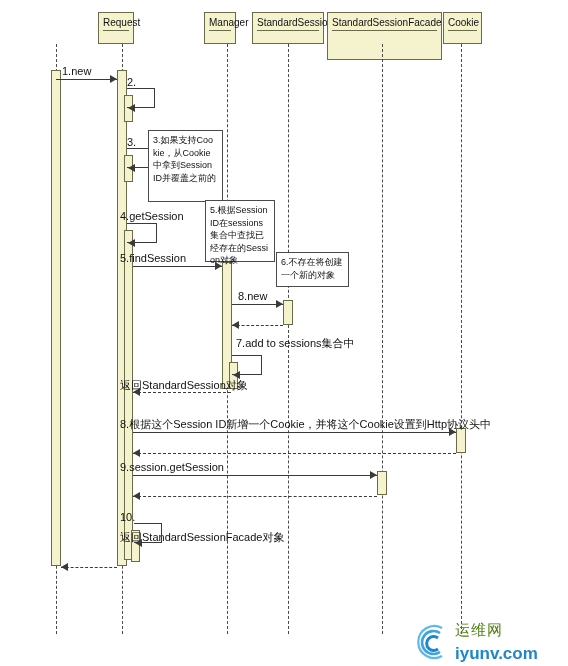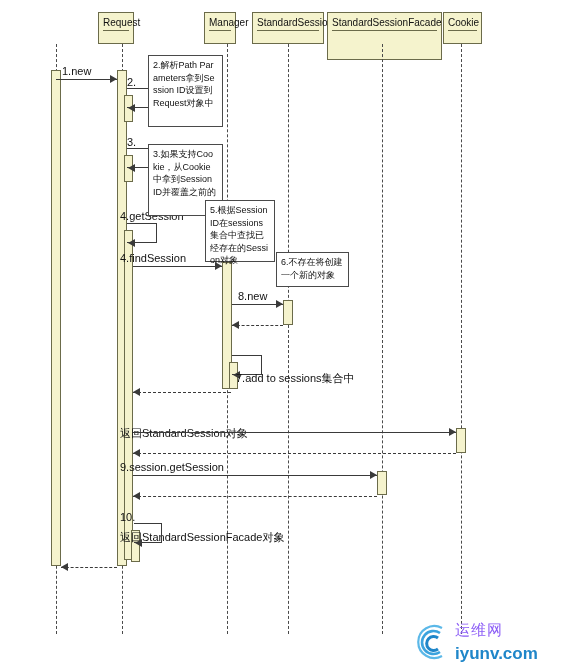--- a/index.html
+++ b/index.html
@@ -118,21 +118,21 @@
     height: 40px;
     flex: 0 0 40px;
   }
   #watermark .wm-text {
     display: flex;
     flex-direction: column;
     line-height: 1;
   }
   #watermark .wm-cn {
     font-size: 15px;
-    color: #8b5cf6;
+    color: #4d7c0f;
     letter-spacing: 1px;
     margin-bottom: 8px;
   }
   #watermark .wm-en {
     font-size: 17px;
     font-weight: bold;
     color: #1f86c9;
     letter-spacing: 0px;
   }
 </style>
@@ -198,61 +198,61 @@
   <div class="selfcall" style="left:127px; top:148px; width:28px; height:20px;"></div>
   <div class="arrow-left" style="left:128px; top:164px;"></div>
   <div class="msg-label" style="left:127px; top:137px;">3.</div>
 
   <div class="selfcall" style="left:127px; top:223px; width:30px; height:20px;"></div>
   <div class="arrow-left" style="left:128px; top:239px;"></div>
   <div class="msg-label" style="left:120px; top:211px;">4.getSession</div>
 
   <div class="msg-line" style="left:133px; top:266px; width:89px;"></div>
   <div class="arrow-right" style="left:215px; top:262px;"></div>
-  <div class="msg-label" style="left:120px; top:253px;">4.findSession</div>
+  <div class="msg-label" style="left:120px; top:253px;">5.findSession</div>
 
   <div class="msg-line" style="left:232px; top:304px; width:51px;"></div>
   <div class="arrow-right" style="left:276px; top:300px;"></div>
   <div class="msg-label" style="left:238px; top:291px;">8.new</div>
 
   <div class="msg-line dashed" style="left:232px; top:325px; width:51px;"></div>
   <div class="arrow-left" style="left:232px; top:321px;"></div>
 
   <div class="selfcall" style="left:232px; top:355px; width:30px; height:20px;"></div>
   <div class="arrow-left" style="left:233px; top:371px;"></div>
-  <div class="msg-label" style="left:236px; top:338px;margin-top:35px;">7.add to sessions集合中</div>
+  <div class="msg-label" style="left:236px; top:338px;">7.add to sessions集合中</div>
 
   <div class="msg-line dashed" style="left:133px; top:392px; width:98px;"></div>
   <div class="arrow-left" style="left:133px; top:388px;"></div>
-  <div class="msg-label" style="left:120px; top:380px;margin-top:48px;">返回StandardSession对象</div>
+  <div class="msg-label" style="left:120px; top:380px;">返回StandardSession对象</div>
 
   <div class="msg-line" style="left:133px; top:432px; width:323px;"></div>
   <div class="arrow-right" style="left:449px; top:428px;"></div>
+  <div class="msg-label" style="left:120px; top:419px;">8.根据这个Session ID新增一个Cookie，并将这个Cookie设置到Http协议头中</div>
 
   <div class="msg-line dashed" style="left:133px; top:453px; width:323px;"></div>
   <div class="arrow-left" style="left:133px; top:449px;"></div>
 
   <div class="msg-line" style="left:133px; top:475px; width:244px;"></div>
   <div class="arrow-right" style="left:370px; top:471px;"></div>
   <div class="msg-label" style="left:120px; top:462px;">9.session.getSession</div>
 
   <div class="msg-line dashed" style="left:133px; top:496px; width:244px;"></div>
   <div class="arrow-left" style="left:133px; top:492px;"></div>
   <div class="msg-label" style="left:120px; top:484px;margin-top:48px;">返回StandardSessionFacade对象</div>
 
   <div class="selfcall" style="left:134px; top:523px; width:28px; height:20px;"></div>
   <div class="arrow-left" style="left:135px; top:539px;"></div>
   <div class="msg-label" style="left:120px; top:512px;">10.</div>
 
   <div class="msg-line dashed" style="left:61px; top:567px; width:56px;"></div>
   <div class="arrow-left" style="left:61px; top:563px;"></div>
 
-  <div class="note" style="left:148px; top:55px; width:75px; height:72px;">2.解析Path Parameters拿到Session ID设置到Request对象中</div>
-
-  <div class="note" style="left:148px; top:144px; width:75px; height:72px;">3.如果支持Cookie，从Cookie中拿到Session ID并覆盖之前的</div>
+
+  <div class="note" style="left:148px; top:130px; width:75px; height:72px;">3.如果支持Cookie，从Cookie中拿到Session ID并覆盖之前的</div>
 
   <div class="note" style="left:205px; top:200px; width:70px; height:62px;">5.根据Session ID在sessions集合中查找已经存在的Session对象</div>
 
   <div class="note" style="left:276px; top:252px; width:73px; height:35px;">6.不存在将创建一个新的对象</div>
 
 
   <div id="watermark" style="left:412px; top:622px;">
     <svg class="wm-logo" viewBox="0 0 40 40">
       <path d="M30 6 A16 16 0 1 0 30 34" fill="none" stroke="#5bb8e8" stroke-width="2.2"></path>
       <path d="M28 11 A11.5 11.5 0 1 0 28 30" fill="none" stroke="#3ba3de" stroke-width="2.6"></path>

